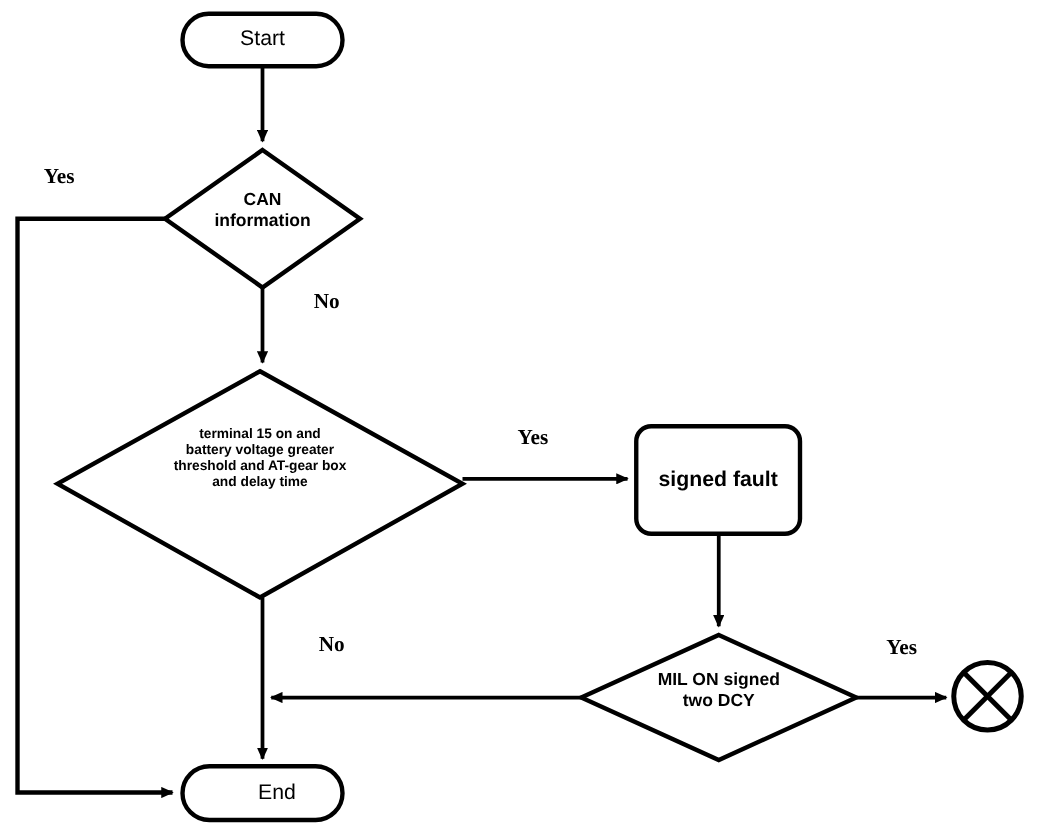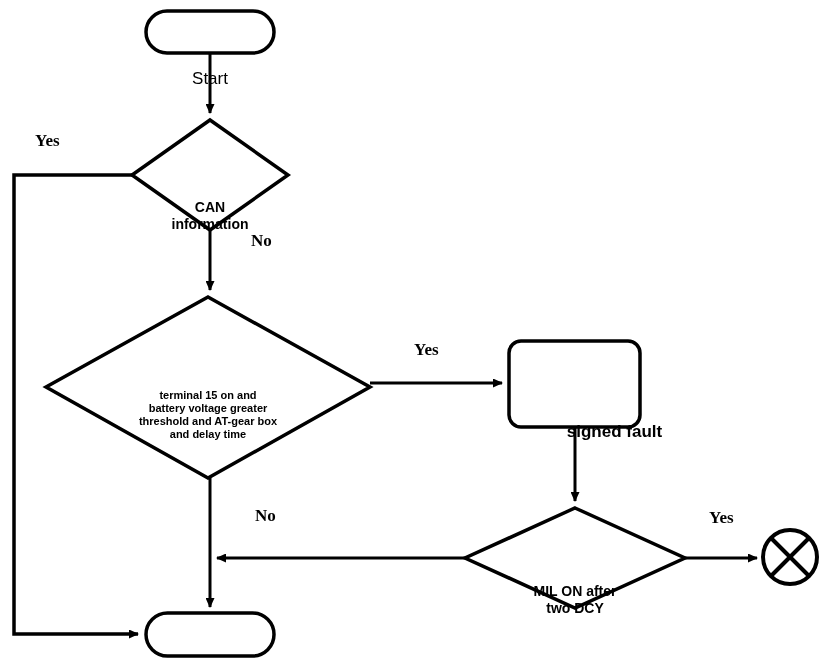--- a/index.html
+++ b/index.html
@@ -26,21 +26,20 @@
     height: 664px;
   }
   .node-text {
     position: absolute;
     text-align: center;
     color: #000000;
     font-family: "Liberation Sans", sans-serif;
     line-height: 1.18;
     white-space: pre-line;
     pointer-events: none;
-    margin-top: 48px;
   }
   .terminator-label {
     font-size: 17px;
     font-weight: 400;
   }
   .decision-label-small {
     font-size: 14px;
     font-weight: 700;
   }
   .decision-label-big {
@@ -108,23 +107,23 @@
   <div class="node-text terminator-label" style="left:146px; top:21px; width:128px;">Start</div>
 
   <div class="node-text decision-label-small" style="left:120px; top:151px; width:180px;">CAN
 information</div>
 
   <div class="node-text decision-label-big" style="left:48px; top:341px; width:320px;">terminal 15 on and
 battery voltage greater
 threshold and AT-gear box
 and delay time</div>
 
-  <div class="node-text process-label" style="left:509px; top:374px; width:131px;padding-left:40px;">signed fault</div>
+  <div class="node-text process-label" style="left:509px; top:374px; width:131px;">signed fault</div>
 
-  <div class="node-text decision-label-small" style="left:485px; top:535px; width:180px;">MIL ON after
+  <div class="node-text decision-label-small" style="left:485px; top:535px; width:180px;">MIL ON signed
 two DCY</div>
 
   <div class="node-text terminator-label" style="left:146px; top:624px; width:151px;">End</div>
 
   <div class="edge-label" style="left:35px; top:131px;">Yes</div>
 
   <div class="edge-label" style="left:251px; top:231px;">No</div>
 
   <div class="edge-label" style="left:414px; top:340px;">Yes</div>
 

